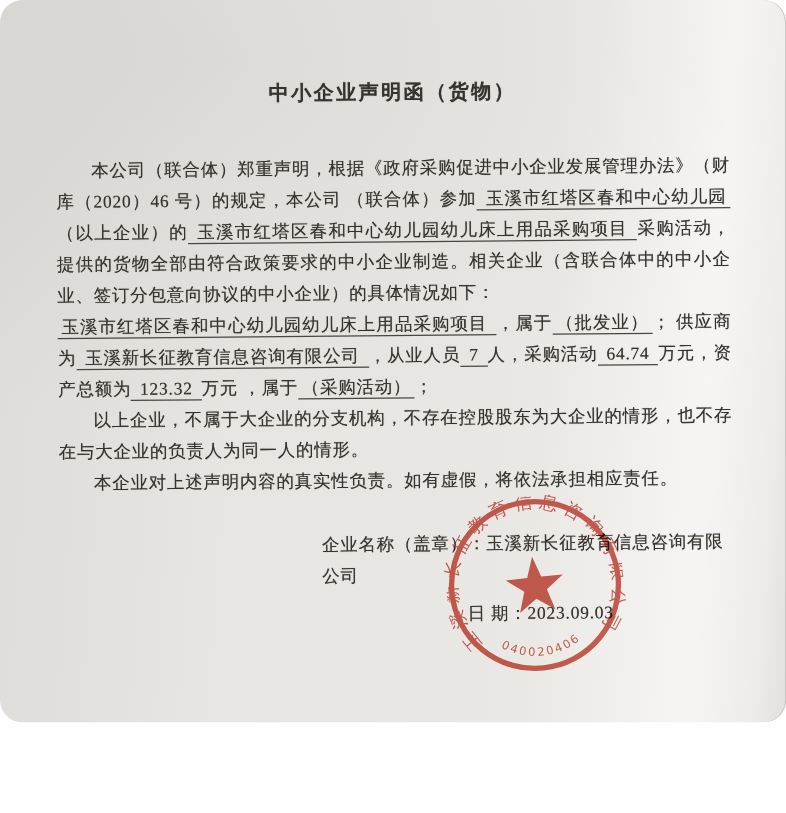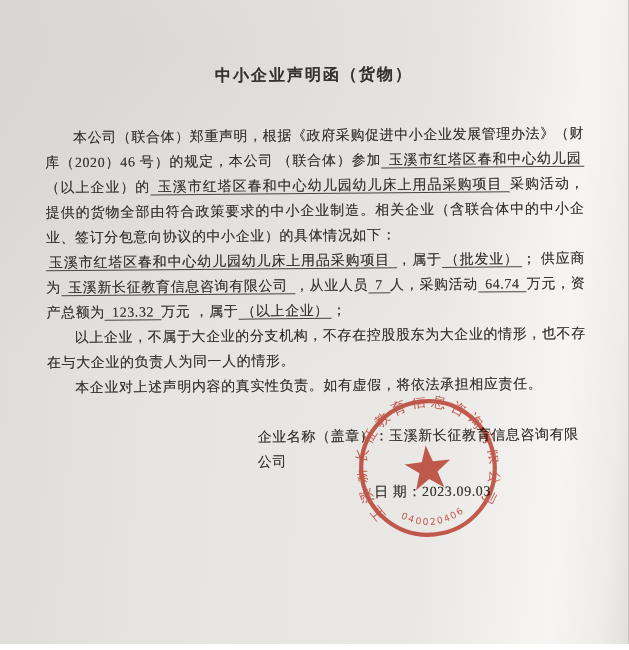--- a/index.html
+++ b/index.html
@@ -1,25 +1,26 @@
 <!DOCTYPE html>
 <html><head>
 <meta charset="utf-8">
 <style>
   html,body{margin:0;padding:0;}
   body{
     width:629px;height:650px;overflow:hidden;
     font-family:"Liberation Serif","DejaVu Serif",serif;
   }
   .scan{
-    position:relative;width:629px;height:644px;overflow:hidden;
+    position:relative;width:629px;height:578px;overflow:hidden;
     background:
       radial-gradient(130% 95% at 28% 8%, rgba(90,85,78,0.07), rgba(0,0,0,0) 55%),
       linear-gradient(94deg,#dedcd9 0%, #e7e5e2 30%, #eae8e5 68%, #f6f5f3 88%, #eeece9 96%, #e2e0dd 100%);
     box-shadow: inset -1px 0 0 #c9c7c4;
+    border-radius: 18px;
   }
   .content{
     position:absolute;left:0;top:0;width:629px;
     padding:62px 44px 0 46px;box-sizing:border-box;
     color:#36322d;
     font-size:14px;line-height:25px;letter-spacing:0.6px;
     transform:rotate(-0.5deg);
     text-shadow:0 0 0.6px rgba(62,56,50,0.55);
   }
   .title{
@@ -47,21 +48,21 @@
 </head>
 <body>
 
 <div class="scan">
   <div class="content">
 
     <div class="title">中小企业声明函（货物）</div>
 
     <p class="para indent"><span>本公司（联合体）郑重声明，根据《政府采购促进中小企业发展管理办法》（财库（2020）46 号）的规定，本公司 （联合体）参加</span><span class="u"> 玉溪市红塔区春和中心幼儿园 </span><span>（以上企业）的</span><span class="u"> 玉溪市红塔区春和中心幼儿园幼儿床上用品采购项目 </span><span>采购活动，提供的货物全部由符合政策要求的中小企业制造。相关企业（含联合体中的中小企业、签订分包意向协议的中小企业）的具体情况如下：</span></p>
 
-    <p class="para p2"><span class="u"> 玉溪市红塔区春和中心幼儿园幼儿床上用品采购项目 </span><span>，属于</span><span class="u">（批发业）</span><span>； 供应商为</span><span class="u"> 玉溪新长征教育信息咨询有限公司 </span><span>，从业人员</span><span class="u"> 7 </span><span>人，采购活动</span><span class="u"> 64.74 </span><span>万元，资产总额为</span><span class="u"> 123.32 </span><span>万元 ，属于</span><span class="u">（以上企业）</span><span>；</span></p>
+    <p class="para p2"><span class="u"> 玉溪市红塔区春和中心幼儿园幼儿床上用品采购项目 </span><span>，属于</span><span class="u">（批发业）</span><span>； 供应商为</span><span class="u"> 玉溪新长征教育信息咨询有限公司 </span><span>，从业人员</span><span class="u"> 7 </span><span>人，采购活动</span><span class="u"> 64.74 </span><span>万元，资产总额为</span><span class="u"> 123.32 </span><span>万元 ，属于</span><span class="u">（采购活动）</span><span>；</span></p>
 
     <p class="para indent p3">以上企业，不属于大企业的分支机构，不存在控股股东为大企业的情形，也不存在与大企业的负责人为同一人的情形。</p>
 
     <p class="para indent p4">本企业对上述声明内容的真实性负责。如有虚假，将依法承担相应责任。</p>
 
     <div class="sig-line"><span>企业名称（盖章）：</span><span>玉溪新长征教育信息咨询有限公司</span></div>
 
     <div class="date-line"><span>日  期：</span><span>2023.09.03</span></div>
 
   </div>

